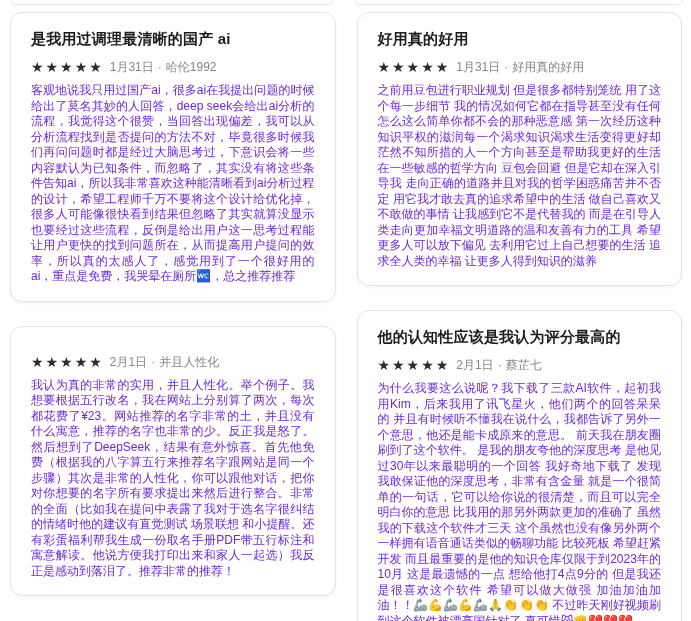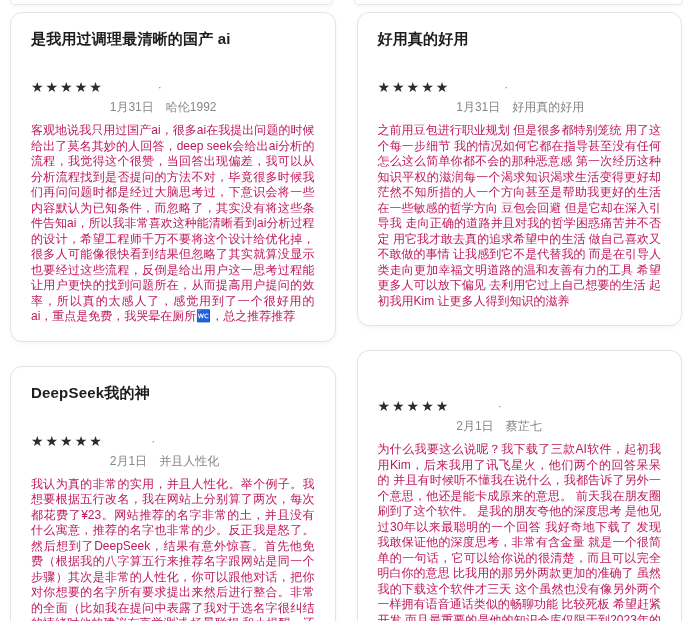--- a/index.html
+++ b/index.html
@@ -64,25 +64,24 @@
     color: #2c2c2e;
     font-size: 14px;
     letter-spacing: 2px;
     line-height: 14px;
     margin-right: 6px;
   }
   .meta .mtext {
     color: #86868b;
     font-size: 12px;
     line-height: 14px;
-    margin-top: 40px;
   }
   .meta .sep { margin: 0 4px; }
   .body {
-    color: #be185d;
+    color: #6d28d9;
     font-size: 12px;
     line-height: 15.5px;
     text-align: justify;
     word-break: break-word;
   }
 </style>
 </head>
 <body>
 
 <div class="page">
@@ -99,21 +98,20 @@
         <div class="meta">
           <span class="stars">★★★★★</span>
           <span class="mtext">1月31日</span>
           <span class="mtext sep">·</span>
           <span class="mtext">哈伦1992</span>
         </div>
         <p class="body">客观地说我只用过国产ai，很多ai在我提出问题的时候给出了莫名其妙的人回答，deep seek会给出ai分析的流程，我觉得这个很赞，当回答出现偏差，我可以从分析流程找到是否提问的方法不对，毕竟很多时候我们再问问题时都是经过大脑思考过，下意识会将一些内容默认为已知条件，而忽略了，其实没有将这些条件告知ai，所以我非常喜欢这种能清晰看到ai分析过程的设计，希望工程师千万不要将这个设计给优化掉，很多人可能像很快看到结果但忽略了其实就算没显示也要经过这些流程，反倒是给出用户这一思考过程能让用户更快的找到问题所在，从而提高用户提问的效率，所以真的太感人了，感觉用到了一个很好用的ai，重点是免费，我哭晕在厕所🚾，总之推荐推荐</p>
       </article>
 
       <article class="card">
-        <h2 class="title">DeepSeek我的神</h2>
         <div class="meta">
           <span class="stars">★★★★★</span>
           <span class="mtext">2月1日</span>
           <span class="mtext sep">·</span>
           <span class="mtext">并且人性化</span>
         </div>
         <p class="body">我认为真的非常的实用，并且人性化。举个例子。我想要根据五行改名，我在网站上分别算了两次，每次都花费了¥23。网站推荐的名字非常的土，并且没有什么寓意，推荐的名字也非常的少。反正我是怒了。然后想到了DeepSeek，结果有意外惊喜。首先他免费（根据我的八字算五行来推荐名字跟网站是同一个步骤）其次是非常的人性化，你可以跟他对话，把你对你想要的名字所有要求提出来然后进行整合。非常的全面（比如我在提问中表露了我对于选名字很纠结的情绪时他的建议有直觉测试 场景联想 和小提醒。还有彩蛋福利帮我生成一份取名手册PDF带五行标注和寓意解读。他说方便我打印出来和家人一起选）我反正是感动到落泪了。推荐非常的推荐！</p>
       </article>
 
     </div>
@@ -121,24 +119,25 @@
     <div class="col">
 
       <article class="card">
         <h2 class="title">好用真的好用</h2>
         <div class="meta">
           <span class="stars">★★★★★</span>
           <span class="mtext">1月31日</span>
           <span class="mtext sep">·</span>
           <span class="mtext">好用真的好用</span>
         </div>
-        <p class="body">之前用豆包进行职业规划 但是很多都特别笼统 用了这个每一步细节 我的情况如何它都在指导甚至没有任何怎么这么简单你都不会的那种恶意感 第一次经历这种知识平权的滋润每一个渴求知识渴求生活变得更好却茫然不知所措的人一个方向甚至是帮助我更好的生活 在一些敏感的哲学方向 豆包会回避 但是它却在深入引导我 走向正确的道路并且对我的哲学困惑痛苦并不否定 用它我才敢去真的追求希望中的生活 做自己喜欢又不敢做的事情 让我感到它不是代替我的 而是在引导人类走向更加幸福文明道路的温和友善有力的工具 希望更多人可以放下偏见 去利用它过上自己想要的生活 起初我用Kim 让更多人得到知识的滋养</p>
+        <p class="body">之前用豆包进行职业规划 但是很多都特别笼统 用了这个每一步细节 我的情况如何它都在指导甚至没有任何怎么这么简单你都不会的那种恶意感 第一次经历这种知识平权的滋润每一个渴求知识渴求生活变得更好却茫然不知所措的人一个方向甚至是帮助我更好的生活 在一些敏感的哲学方向 豆包会回避 但是它却在深入引导我 走向正确的道路并且对我的哲学困惑痛苦并不否定 用它我才敢去真的追求希望中的生活 做自己喜欢又不敢做的事情 让我感到它不是代替我的 而是在引导人类走向更加幸福文明道路的温和友善有力的工具 希望更多人可以放下偏见 去利用它过上自己想要的生活 追求全人类的幸福 让更多人得到知识的滋养</p>
       </article>
 
       <article class="card">
+        <h2 class="title">他的认知性应该是我认为评分最高的</h2>
         <div class="meta">
           <span class="stars">★★★★★</span>
           <span class="mtext">2月1日</span>
           <span class="mtext sep">·</span>
           <span class="mtext">蔡芷七</span>
         </div>
         <p class="body">为什么我要这么说呢？我下载了三款AI软件，起初我用Kim，后来我用了讯飞星火，他们两个的回答呆呆的 并且有时候听不懂我在说什么，我都告诉了另外一个意思，他还是能卡成原来的意思。 前天我在朋友圈刷到了这个软件。 是我的朋友夸他的深度思考 是他见过30年以来最聪明的一个回答 我好奇地下载了 发现我敢保证他的深度思考，非常有含金量 就是一个很简单的一句话，它可以给你说的很清楚，而且可以完全明白你的意思 比我用的那另外两款更加的准确了 虽然我的下载这个软件才三天 这个虽然也没有像另外两个一样拥有语音通话类似的畅聊功能 比较死板 希望赶紧开发 而且最重要的是他的知识仓库仅限于到2023年的10月 这是最遗憾的一点 想给他打4点9分的 但是我还是很喜欢这个软件 希望可以做大做强 加油加油加油！！🦾💪🦾💪🦾🙏👏👏👏 不过昨天刚好视频刷到这个软件被漂亮国针对了 真可惜😾👊💔💔💔</p>
       </article>
 
     </div>

